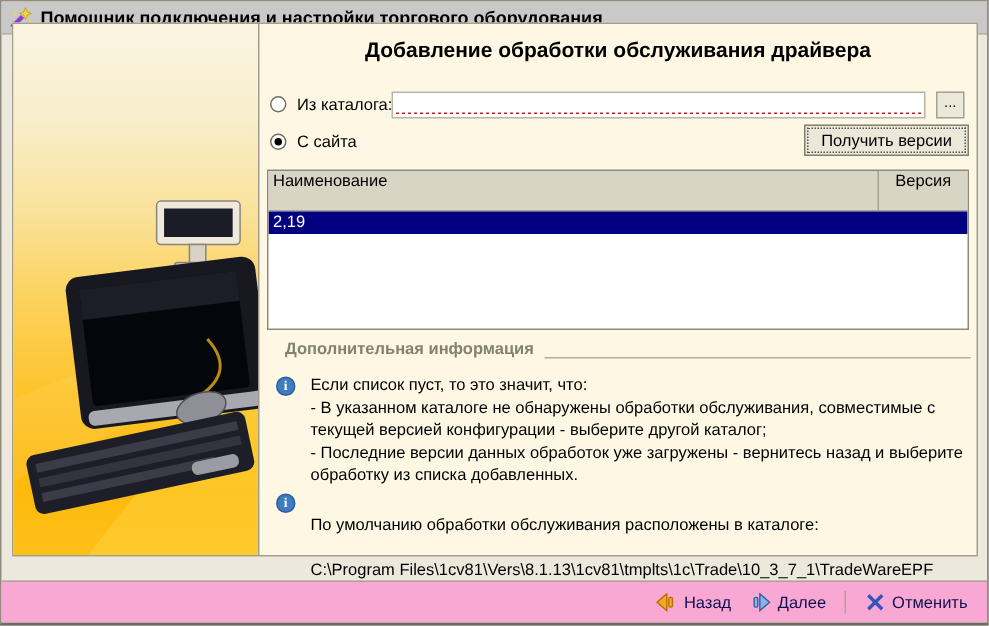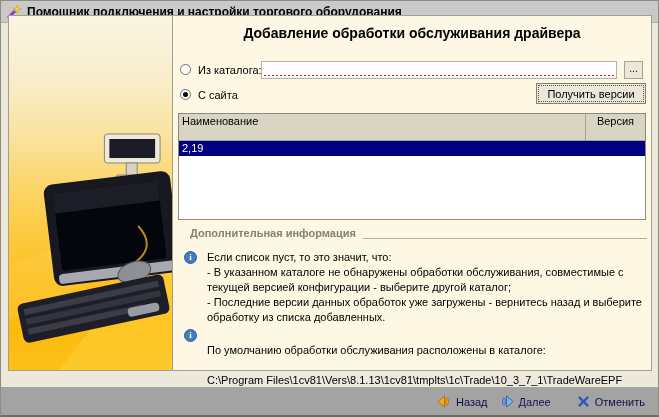--- a/index.html
+++ b/index.html
@@ -76,21 +76,21 @@
   .iicon{
     flex:0 0 13px;width:13px;height:13px;border-radius:50%;
     background:#3f7cc0;border:1px solid #2d5f9e;color:#fff;
     font:bold 9px "Liberation Serif",serif;text-align:center;line-height:11px;margin-top:1px;
   }
   .note .txt{white-space:pre-line;}
   .note .txt .pathline{white-space:nowrap;}
   
   .footer{
     position:absolute;left:0;right:0;bottom:0;height:28px;
-    background:#a3a3a3;border-top:1px solid #a8a597;
+    background:#f9a8d4;border-top:1px solid #a8a597;
     display:flex;align-items:center;justify-content:flex-end;padding:0 8px;gap:2px;
   }
   .fbtn{display:flex;align-items:center;gap:4px;padding:2px 5px;color:#10104e;background:transparent;border:0;font:11px "Liberation Sans",sans-serif;cursor:default;}
   .fbtn svg{width:15px;height:13px;}
   .fdiv{width:1px;height:15px;background:#a8a597;margin:0 5px;}
 </style>
 </head>
 <body>
 
 <div class="window">

